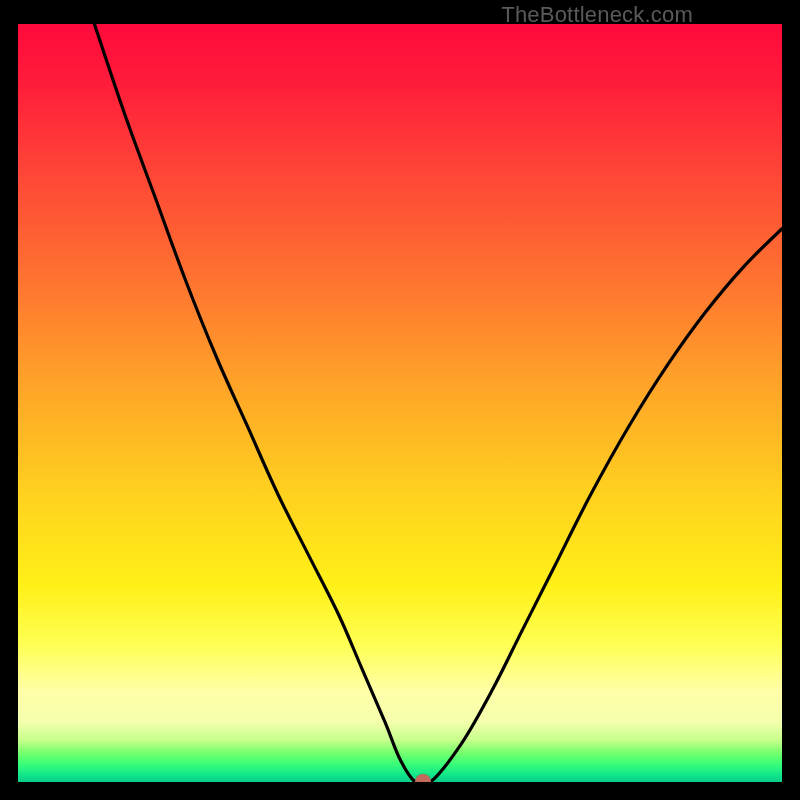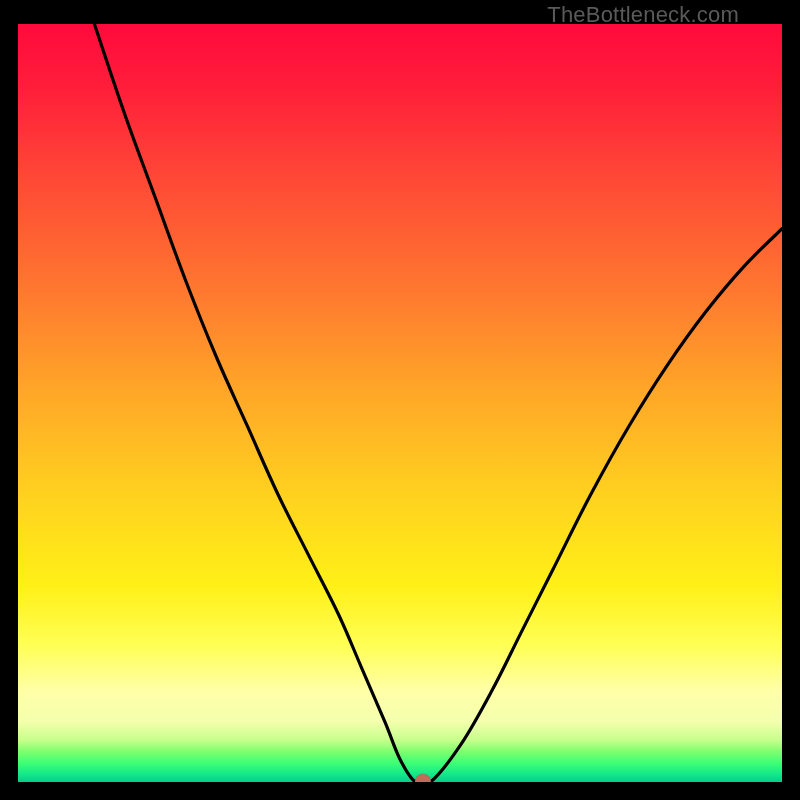--- a/index.html
+++ b/index.html
@@ -9,21 +9,20 @@
     height: 800px;
     background: #000;
     font-family: Arial, Helvetica, sans-serif;
     overflow: hidden;
   }
   .frame {
     position: relative;
     width: 703px;
     height: 800px;
     background: #000;
-    padding-left: 46px;
   }
   .watermark {
     position: absolute;
     top: 2px;
     right: 10px;
     color: #5a5a5a;
     font-size: 22px;
     font-weight: 500;
     letter-spacing: 0.2px;
     z-index: 5;

